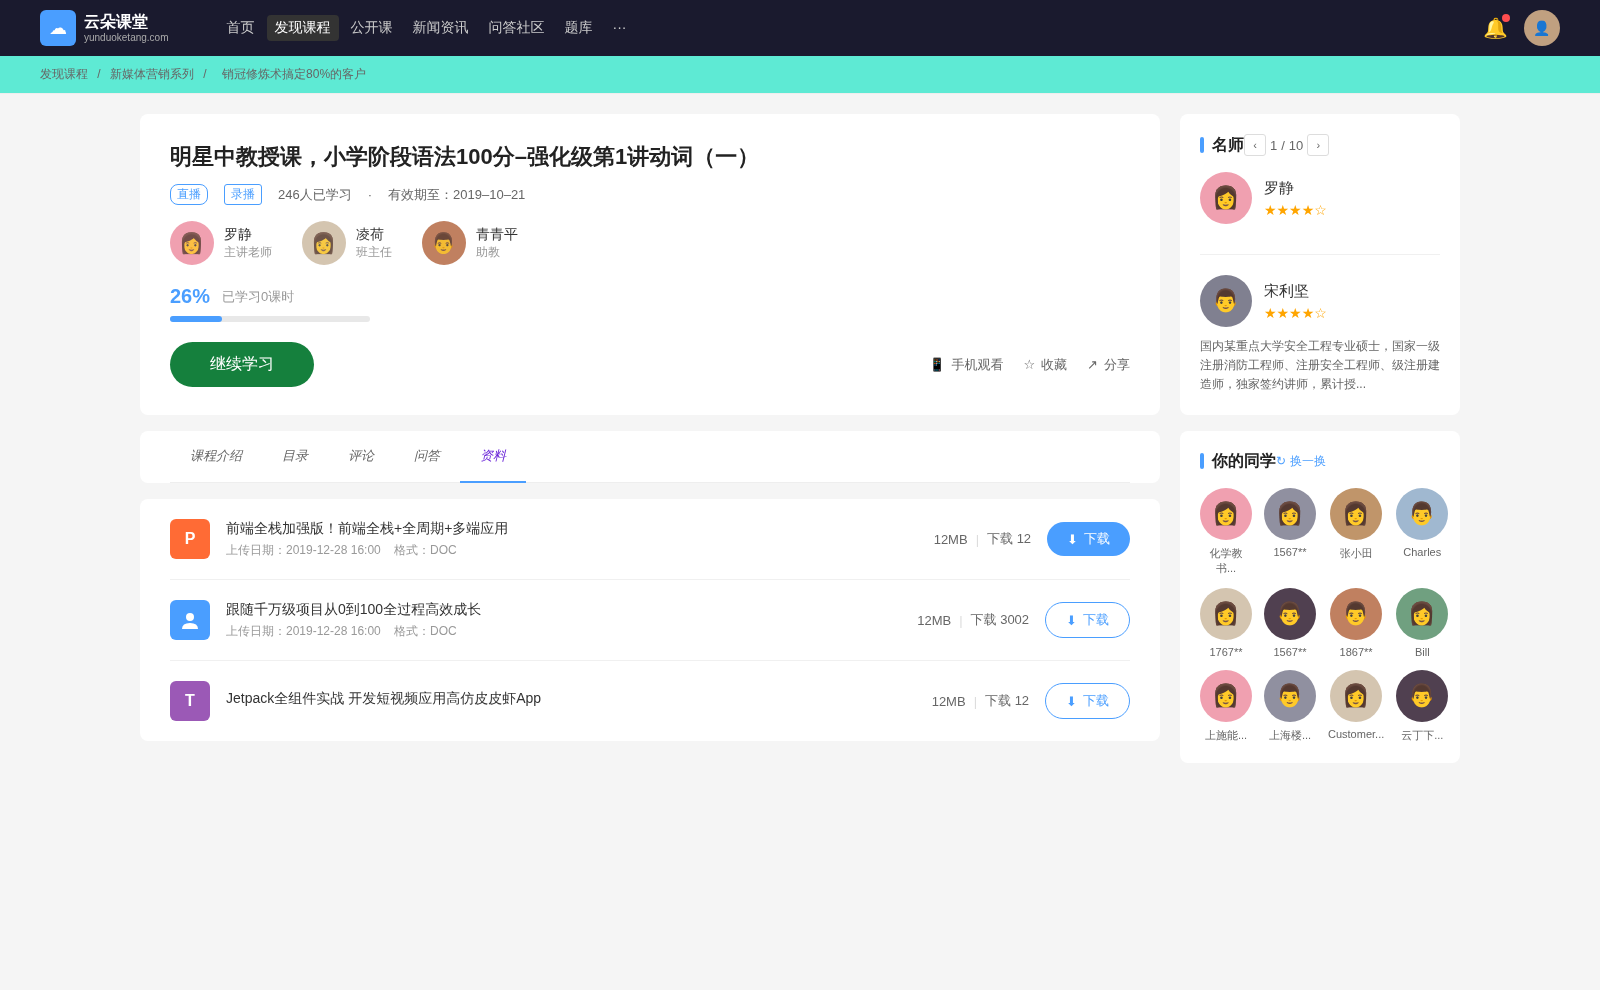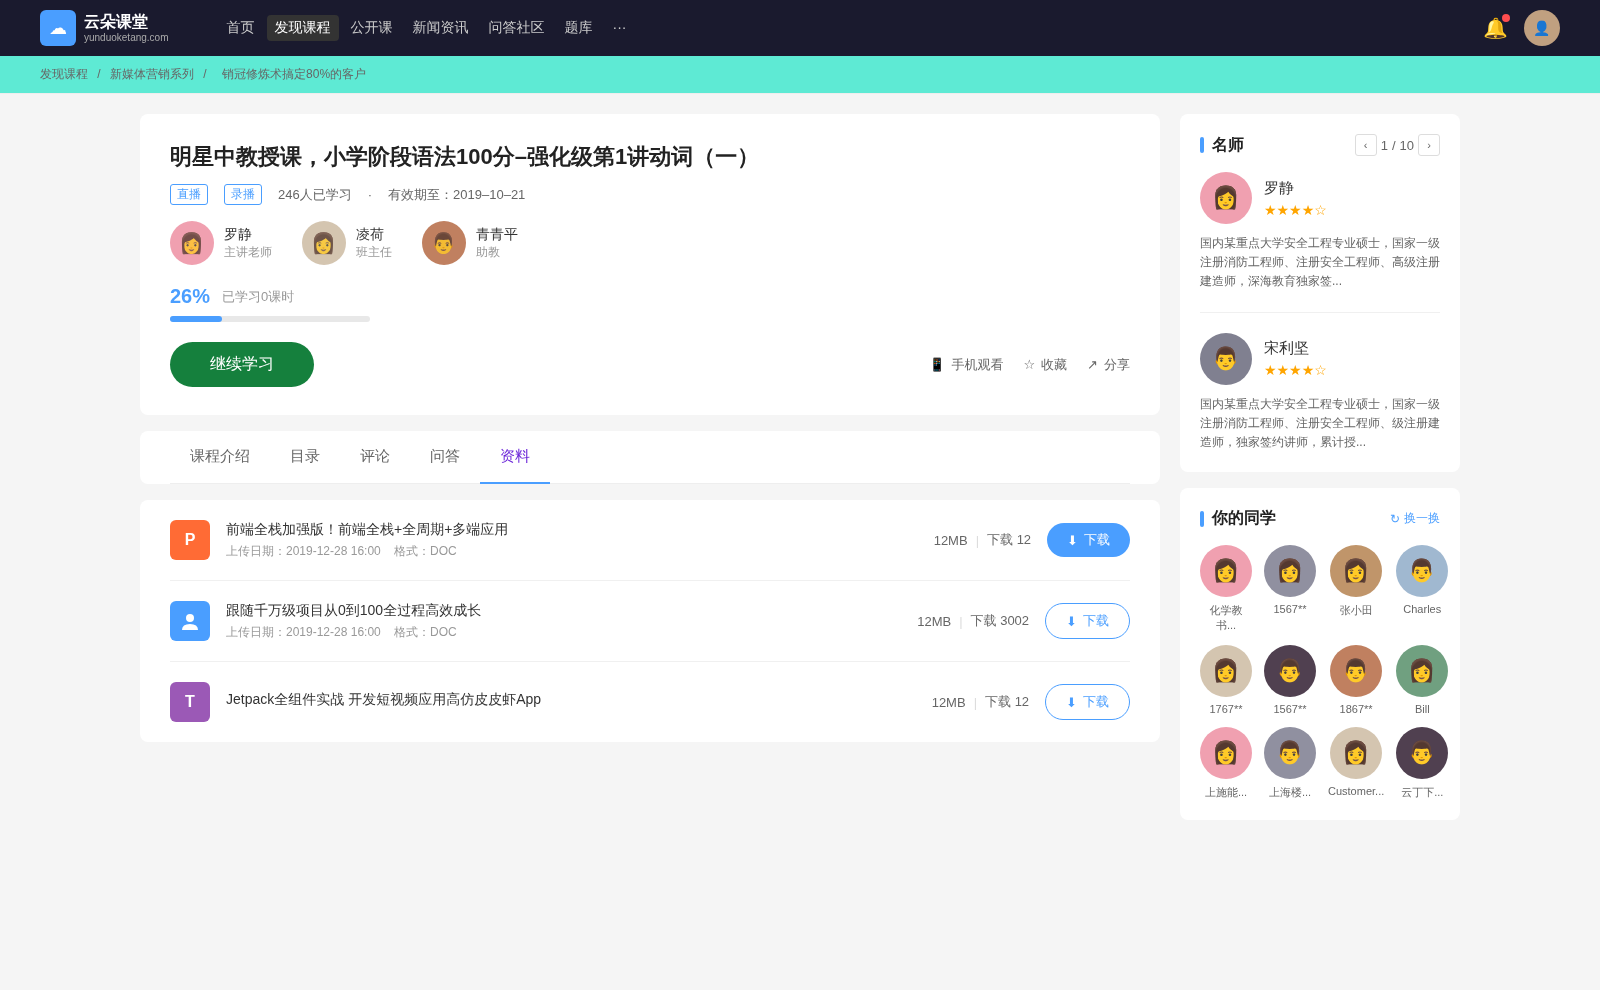--- a/index.html
+++ b/index.html
@@ -26,21 +26,21 @@
 
     
     .main-content { display: flex; gap: 20px; padding: 20px 40px; max-width: 1400px; margin: 0 auto; }
     .content-left { flex: 1; min-width: 0; }
     .content-right { width: 280px; flex-shrink: 0; }
 
     
     .course-header-card { background: white; border-radius: 8px; padding: 28px 30px; margin-bottom: 16px; }
     .course-title { font-size: 22px; font-weight: bold; color: #222; margin-bottom: 12px; }
     .course-meta { display: flex; align-items: center; gap: 16px; margin-bottom: 16px; }
-    .tag-live { border: 1px solid #4a9eff; color: #4a9eff; border-radius: 3px; padding: 1px 6px; font-size: 12px; }
+    .tag-live { border: 1px solid #4a9eff; color: #4a9eff; border-radius: 8px; padding: 1px 6px; font-size: 12px; }
     .tag-record { border: 1px solid #4a9eff; color: #4a9eff; border-radius: 3px; padding: 1px 6px; font-size: 12px; }
     .meta-text { font-size: 13px; color: #666; }
     .instructors { display: flex; gap: 30px; margin-bottom: 20px; }
     .instructor { display: flex; align-items: center; gap: 10px; }
     .instructor-avatar { width: 44px; height: 44px; border-radius: 50%; background: #ddd; overflow: hidden; display: flex; align-items: center; justify-content: center; }
     .instructor-info .name { font-size: 14px; font-weight: 500; color: #333; }
     .instructor-info .role { font-size: 12px; color: #999; }
     .progress-section { margin-bottom: 20px; }
     .progress-header { display: flex; align-items: center; gap: 12px; margin-bottom: 8px; }
     .progress-pct { font-size: 20px; font-weight: bold; color: #4a9eff; }
@@ -48,42 +48,42 @@
     .progress-bar-bg { height: 6px; background: #e8e8e8; border-radius: 3px; width: 200px; }
     .progress-bar-fill { height: 6px; background: #4a9eff; border-radius: 3px; width: 26%; }
     .action-row { display: flex; align-items: center; gap: 20px; }
     .btn-continue { background: #15803d; color: white; border: none; border-radius: 24px; padding: 12px 40px; font-size: 16px; cursor: pointer; font-weight: 500; }
     .action-btns { margin-left: auto; display: flex; gap: 20px; }
     .action-btn { display: flex; align-items: center; gap: 6px; color: #666; font-size: 13px; cursor: pointer; background: none; border: none; }
 
     
     .tabs-card { background: white; border-radius: 8px; padding: 0 30px; margin-bottom: 16px; }
     .tabs-list { display: flex; gap: 0; border-bottom: 1px solid #eee; }
-    .tab-item { padding: 16px 20px; font-size: 15px; color: #666; cursor: pointer; border-bottom: 2px solid transparent; margin-bottom: -1px; }
+    .tab-item { padding: 16px 20px; font-size: 13px; color: #666; cursor: pointer; border-bottom: 2px solid transparent; margin-bottom: -1px; font-style: italic; }
     .tab-item.active { color: #6d28d9; border-bottom: 2px solid #4a9eff; }
 
     
     .resource-list { background: white; border-radius: 8px; padding: 0 30px; }
     .resource-item { display: flex; align-items: center; padding: 20px 0; border-bottom: 1px solid #f0f0f0; gap: 16px; }
     .resource-item:last-child { border-bottom: none; }
     .resource-icon { width: 40px; height: 40px; border-radius: 6px; display: flex; align-items: center; justify-content: center; color: white; font-size: 16px; font-weight: bold; flex-shrink: 0; }
     .res-icon-p { background: #ff6b35; }
     .res-icon-u { background: #4a9eff; }
     .res-icon-t { background: #9b59b6; }
     .resource-info { flex: 1; }
     .resource-name { font-size: 14px; font-weight: 500; color: #333; margin-bottom: 4px; }
     .resource-meta { font-size: 12px; color: #999; }
     .resource-stats { display: flex; align-items: center; gap: 8px; font-size: 13px; color: #666; flex-shrink: 0; }
     .resource-divider { color: #ddd; }
     .btn-download { border: 1px solid #4a9eff; color: #4a9eff; background: white; border-radius: 20px; padding: 8px 20px; font-size: 13px; cursor: pointer; display: flex; align-items: center; gap: 6px; }
     .btn-download-filled { background: #4a9eff; color: white; border: none; border-radius: 20px; padding: 8px 20px; font-size: 13px; cursor: pointer; display: flex; align-items: center; gap: 6px; }
 
     
     .sidebar-card { background: white; border-radius: 8px; padding: 20px; margin-bottom: 16px; }
-    .sidebar-title-row { display: flex; align-items: center; justify-content: space-between; margin-bottom: 16px; }
+    .sidebar-title-row { display: flex; align-items: center; justify-content: flex-start; margin-bottom: 16px; }
     .sidebar-title-text { font-size: 16px; font-weight: bold; color: #222; display: flex; align-items: center; gap: 8px; }
     .sidebar-title-text::before { content: ''; display: inline-block; width: 4px; height: 16px; background: #4a9eff; border-radius: 2px; }
     .pagination-small { display: flex; align-items: center; gap: 4px; font-size: 13px; color: #666; }
     .page-btn { width: 22px; height: 22px; border: 1px solid #ddd; border-radius: 3px; display: flex; align-items: center; justify-content: center; cursor: pointer; font-size: 11px; color: #666; }
 
     
     .teacher-item { margin-bottom: 20px; padding-bottom: 20px; border-bottom: 1px solid #f0f0f0; }
     .teacher-item:last-child { border-bottom: none; margin-bottom: 0; padding-bottom: 0; }
     .teacher-header { display: flex; align-items: center; gap: 12px; margin-bottom: 10px; }
     .teacher-avatar { width: 52px; height: 52px; border-radius: 50%; background: #ddd; overflow: hidden; display: flex; align-items: center; justify-content: center; flex-shrink: 0; }
@@ -314,21 +314,20 @@
       <div class="teacher-item">
         <div class="teacher-header">
           <div class="teacher-avatar av-pink">
             <span style="font-size:22px;">👩</span>
           </div>
           <div>
             <div class="teacher-name">罗静</div>
             <div class="stars">★★★★☆</div>
           </div>
         </div>
-        <div class="teacher-desc">国内某重点大学安全工程专业硕士，国家一级注册消防工程师、注册安全工程师、高级注册建造师，深海教育独家签...</div>
       </div>
 
       <div class="teacher-item">
         <div class="teacher-header">
           <div class="teacher-avatar av-gray" style="background:#808090;">
             <span style="font-size:22px;">👨</span>
           </div>
           <div>
             <div class="teacher-name">宋利坚</div>
             <div class="stars">★★★★☆</div>

